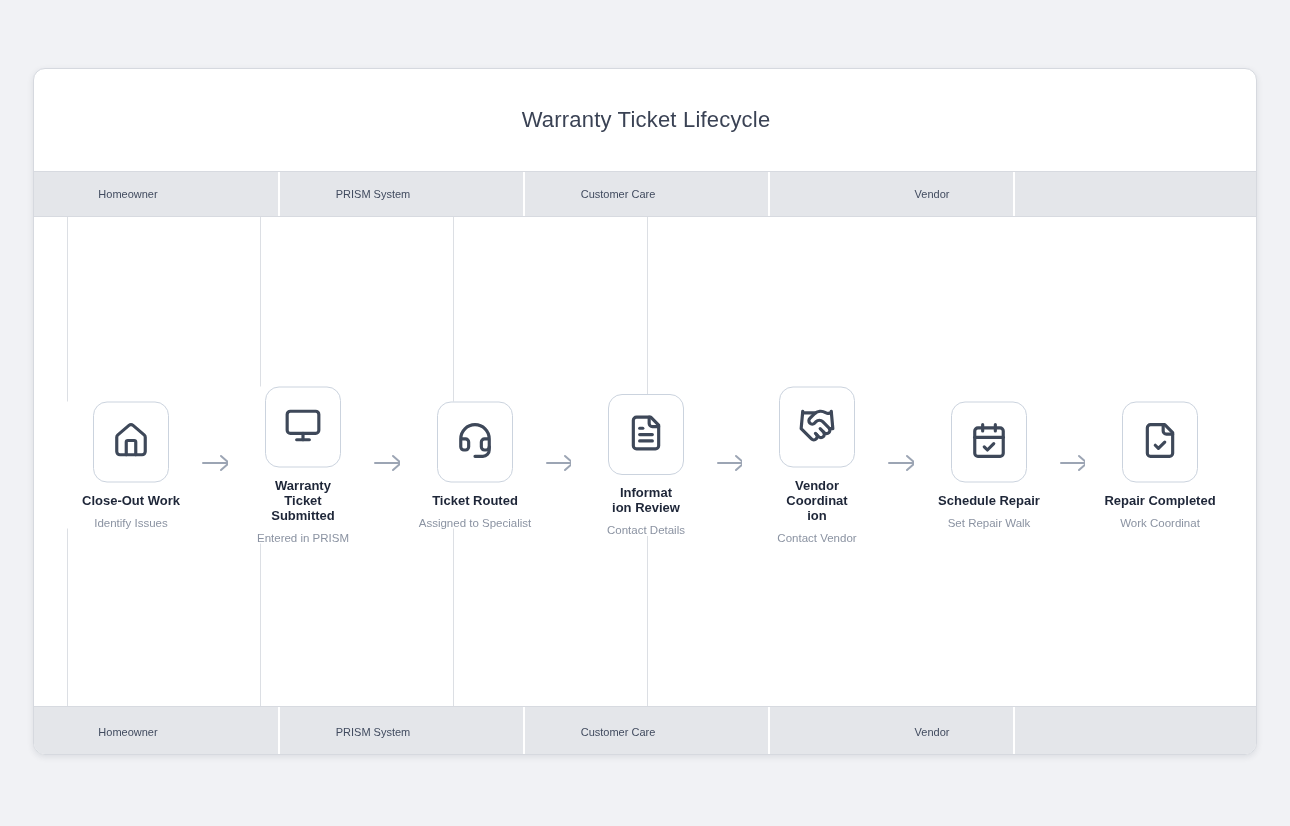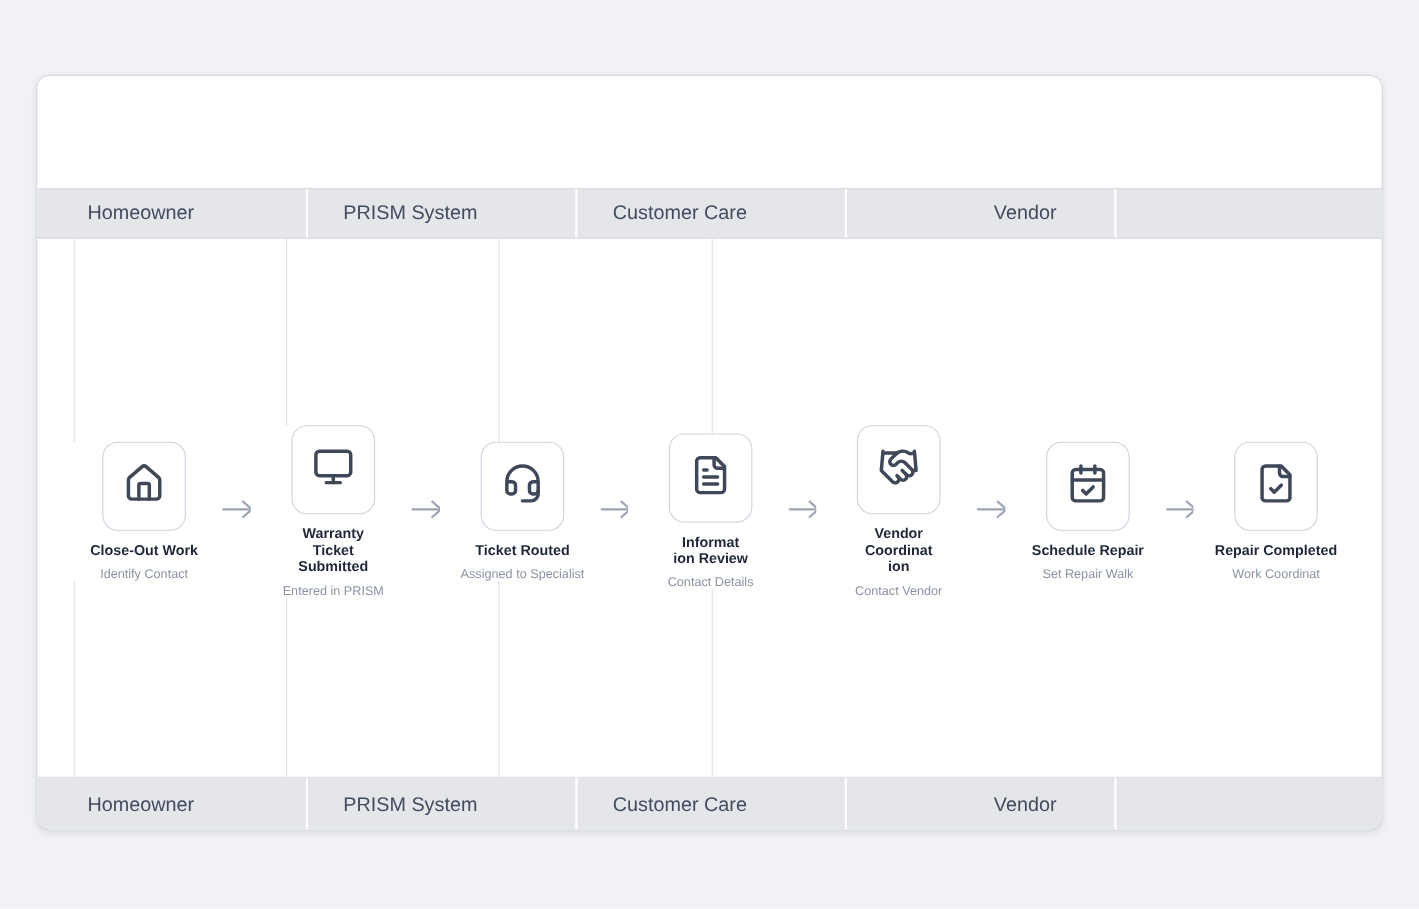--- a/index.html
+++ b/index.html
@@ -31,21 +31,21 @@
     font-size:22px; font-weight:400; color:var(--title-text); letter-spacing:.2px;
   }
   .band{
     position:absolute; left:0; width:1224px; background:var(--band-bg);
     border-top:1px solid var(--band-border); border-bottom:1px solid var(--band-border);
   }
   .band.header{ top:102px; height:46px; }
   .band.footer{ top:637px; height:50px; border-bottom:none; border-radius:0 0 12px 12px; }
   .lane-label{
     position:absolute; top:50%; transform:translate(-50%,-50%);
-    font-size:18px; color:var(--lane-label-text); white-space:nowrap;
+    font-size:11px; color:var(--lane-label-text); white-space:nowrap;
   }
   .lane-sep{
     position:absolute; top:0; bottom:0; width:2px; background:var(--card-bg);
   }
   .lane-line{
     position:absolute; top:148px; height:489px; width:1px; background:var(--lane-line);
   }
   .step-node{
     position:absolute; width:150px; transform:translate(-50%,-50%);
     display:flex; flex-direction:column; align-items:center;
@@ -68,20 +68,23 @@
   }
   .flow-arrow{
     position:absolute; transform:translate(-50%,-50%); line-height:0;
   }
   .flow-arrow svg{ stroke:var(--arrow); }
 </style>
 </head>
 <body>
 
 <div class="card">
+  <div class="title-area">
+    <div class="diagram-title">Warranty Ticket Lifecycle</div>
+  </div>
   <div class="band header" id="band-header">
       <span class="lane-label" style="left: 94px;">Homeowner</span>
       <span class="lane-label" style="left: 339px;">PRISM System</span>
       <span class="lane-label" style="left: 584px;">Customer Care</span>
       <span class="lane-label" style="left: 898px;">Vendor</span>
       <div class="lane-sep" style="left: 244px;"></div>
       <div class="lane-sep" style="left: 489px;"></div>
       <div class="lane-sep" style="left: 734px;"></div>
       <div class="lane-sep" style="left: 979px;"></div>
     </div>
@@ -91,21 +94,21 @@
       <div class="lane-line" style="left: 419px;"></div>
       <div class="lane-line" style="left: 613px;"></div>
       <div class="step-node" style="left: 97px; top: 396px;">
         <div class="icon-box">
           <span><svg width="38" height="38" viewBox="0 0 24 24" fill="none" stroke-width="2" stroke-linecap="round" stroke-linejoin="round">
               <path d="M15 21v-8a1 1 0 0 0-1-1h-4a1 1 0 0 0-1 1v8"></path>
               <path d="M3 10a2 2 0 0 1 .709-1.528l7-5.999a2 2 0 0 1 2.582 0l7 5.999A2 2 0 0 1 21 10v9a2 2 0 0 1-2 2H5a2 2 0 0 1-2-2z"></path>
             </svg></span>
         </div>
         <div class="step-title">Close-Out Work</div>
-        <div class="step-subtitle">Identify Contact</div>
+        <div class="step-subtitle">Identify Issues</div>
       </div>
       <div class="flow-arrow" style="left: 183px; top: 394px;"><svg width="34" height="22" viewBox="0 0 34 22" fill="none" stroke-width="2" stroke-linecap="round" stroke-linejoin="round">
           <line x1="3" y1="11" x2="28" y2="11"></line>
           <polyline points="21,4 29,11 21,18"></polyline>
         </svg></div>
       <div class="step-node" style="left: 269px; top: 396px;">
         <div class="icon-box">
           <span><svg width="38" height="38" viewBox="0 0 24 24" fill="none" stroke-width="2" stroke-linecap="round" stroke-linejoin="round">
               <rect width="20" height="14" x="2" y="3" rx="2"></rect>
               <line x1="8" x2="16" y1="21" y2="21"></line>

